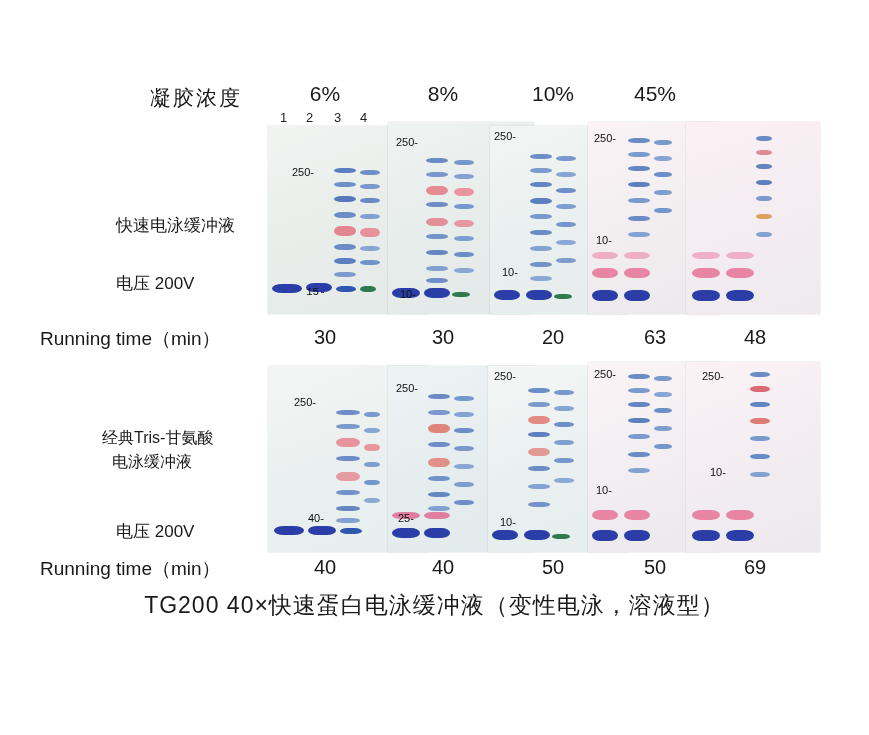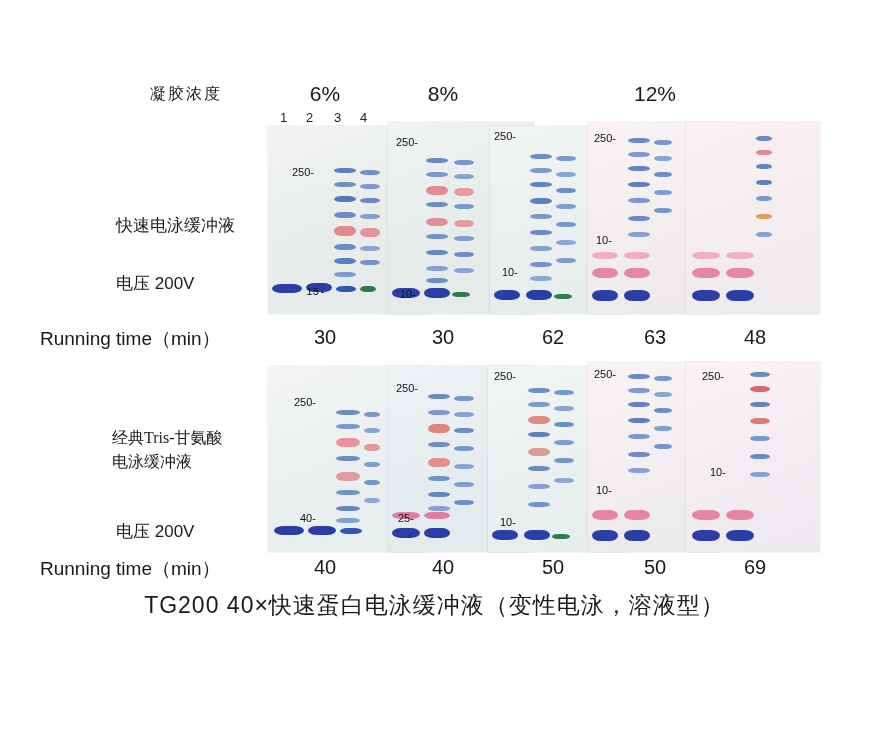--- a/index.html
+++ b/index.html
@@ -11,21 +11,21 @@
     position:relative;
     overflow:hidden;
   }
   .figure{
     position:absolute;left:0;top:0;width:869px;height:735px;
   }
 
   
   .conc-label{
     position:absolute;left:150px;top:84px;width:150px;
-    font-size:16px;letter-spacing:2px;
+    font-size:21px;letter-spacing:2px;
   }
   .conc{
     position:absolute;top:82px;width:110px;text-align:center;
     font-size:21px;
   }
 
   
   .lane-nums{
     position:absolute;top:110px;left:272px;width:110px;
     font-size:13px;color:#222;
@@ -64,21 +64,22 @@
 </style>
 </head>
 <body>
 
 <div class="figure">
 
   <div class="conc-label">凝胶浓度</div>
 
   <div class="conc" style="left:270px">6%</div>
   <div class="conc" style="left:388px">8%</div>
-  <div class="conc" style="left:600px">12%</div>
+  <div class="conc" style="left:498px">10%</div>
+  <div class="conc" style="left:600px">45%</div>
 
   <div class="lane-nums">
     <span style="left:8px">1</span>
     <span style="left:34px">2</span>
     <span style="left:62px">3</span>
     <span style="left:88px">4</span>
   </div>
 
   <div class="side-text" style="left:116px;top:214px;">快速电泳缓冲液</div>
   <div class="side-text" style="left:116px;top:272px;">电压   200V</div>
@@ -197,26 +198,26 @@
     <div class="band" style="left:70px;top:58px;width:16px;height:5px;background:#5c7fbd;"></div>
     <div class="band" style="left:70px;top:74px;width:16px;height:5px;background:#7a99cd;"></div>
     <div class="band" style="left:70px;top:92px;width:16px;height:5px;background:#d9a15c;"></div>
     <div class="band" style="left:70px;top:110px;width:16px;height:5px;background:#83a2d1;"></div>
   </div>
 
   <div class="running-row" style="top:326px;">
     <span class="rt-label">Running time（min）</span>
     <span class="rt-val" style="left:230px">30</span>
     <span class="rt-val" style="left:348px">30</span>
-    <span class="rt-val" style="left:458px">62</span>
+    <span class="rt-val" style="left:458px">20</span>
     <span class="rt-val" style="left:560px">63</span>
     <span class="rt-val" style="left:660px">48</span>
   </div>
 
-  <div class="side-text small" style="left:112px;top:426px;font-family:Liberation Serif, serif;">经典Tris-甘氨酸</div>
+  <div class="side-text small" style="left:102px;top:426px;">经典Tris-甘氨酸</div>
   <div class="side-text small" style="left:112px;top:450px;">电泳缓冲液</div>
   <div class="side-text" style="left:116px;top:520px;">电压   200V</div>
 
   <div class="gel" style="left:268px;top:366px;width:112px;height:186px;
               background:linear-gradient(160deg,#f3f5f4 0%,#eaf0ef 50%,#e6eeee 100%);">
     <div class="band" style="left:6px;top:160px;width:30px;height:9px;background:#2b3ea8;"></div>
     <div class="band" style="left:40px;top:160px;width:28px;height:9px;background:#2b3ea8;"></div>
     <div class="band" style="left:72px;top:162px;width:22px;height:6px;background:#2e57b0;"></div>
     <div class="band" style="left:68px;top:44px;width:24px;height:5px;background:#6d8dc6;"></div>
     <div class="band" style="left:68px;top:58px;width:24px;height:5px;background:#7b9acd;"></div>
@@ -226,21 +227,21 @@
     <div class="band" style="left:68px;top:124px;width:24px;height:5px;background:#7293c9;"></div>
     <div class="band" style="left:68px;top:140px;width:24px;height:5px;background:#6486c1;"></div>
     <div class="band" style="left:68px;top:152px;width:24px;height:5px;background:#80a0d0;"></div>
     <div class="band" style="left:96px;top:46px;width:16px;height:5px;background:#7999cc;"></div>
     <div class="band" style="left:96px;top:62px;width:16px;height:5px;background:#86a5d3;"></div>
     <div class="band" style="left:96px;top:78px;width:16px;height:7px;background:#e8979e;"></div>
     <div class="band" style="left:96px;top:96px;width:16px;height:5px;background:#7e9ecf;"></div>
     <div class="band" style="left:96px;top:114px;width:16px;height:5px;background:#7496cb;"></div>
     <div class="band" style="left:96px;top:132px;width:16px;height:5px;background:#8aa9d6;"></div>
     <div class="mw" style="left:26px;top:30px;">250-</div>
-    <div class="mw" style="left:32px;top:146px;">40-</div>
+    <div class="mw" style="left:40px;top:146px;">40-</div>
   </div>
 
   <div class="gel" style="left:388px;top:366px;width:98px;height:186px;
               background:linear-gradient(160deg,#eef3f4 0%,#e6edef 50%,#e1eaec 100%);">
     <div class="band" style="left:4px;top:162px;width:28px;height:10px;background:#2b3ea8;"></div>
     <div class="band" style="left:36px;top:162px;width:26px;height:10px;background:#2b3ea8;"></div>
     <div class="band" style="left:4px;top:146px;width:28px;height:7px;background:#e07ea0;"></div>
     <div class="band" style="left:36px;top:146px;width:26px;height:7px;background:#e07ea0;"></div>
     <div class="band" style="left:40px;top:28px;width:22px;height:5px;background:#6a8ac3;"></div>
     <div class="band" style="left:40px;top:44px;width:22px;height:5px;background:#7a98cc;"></div>

